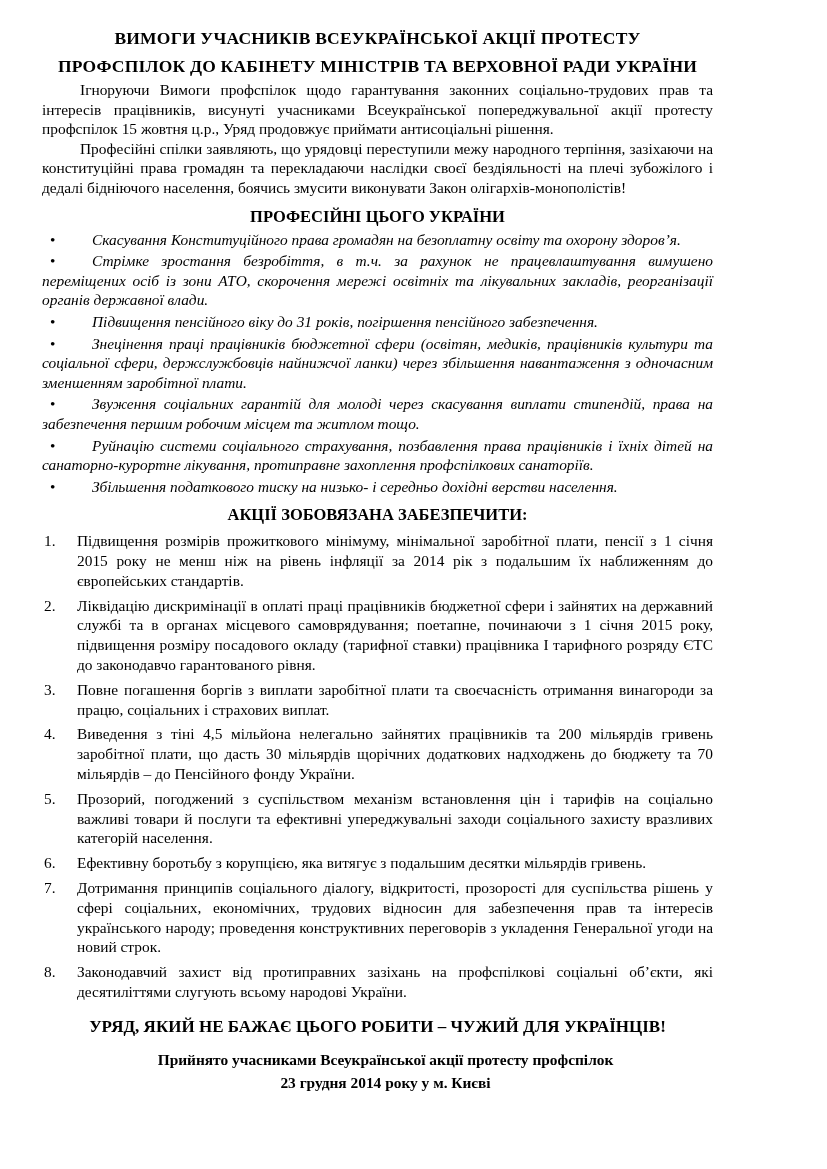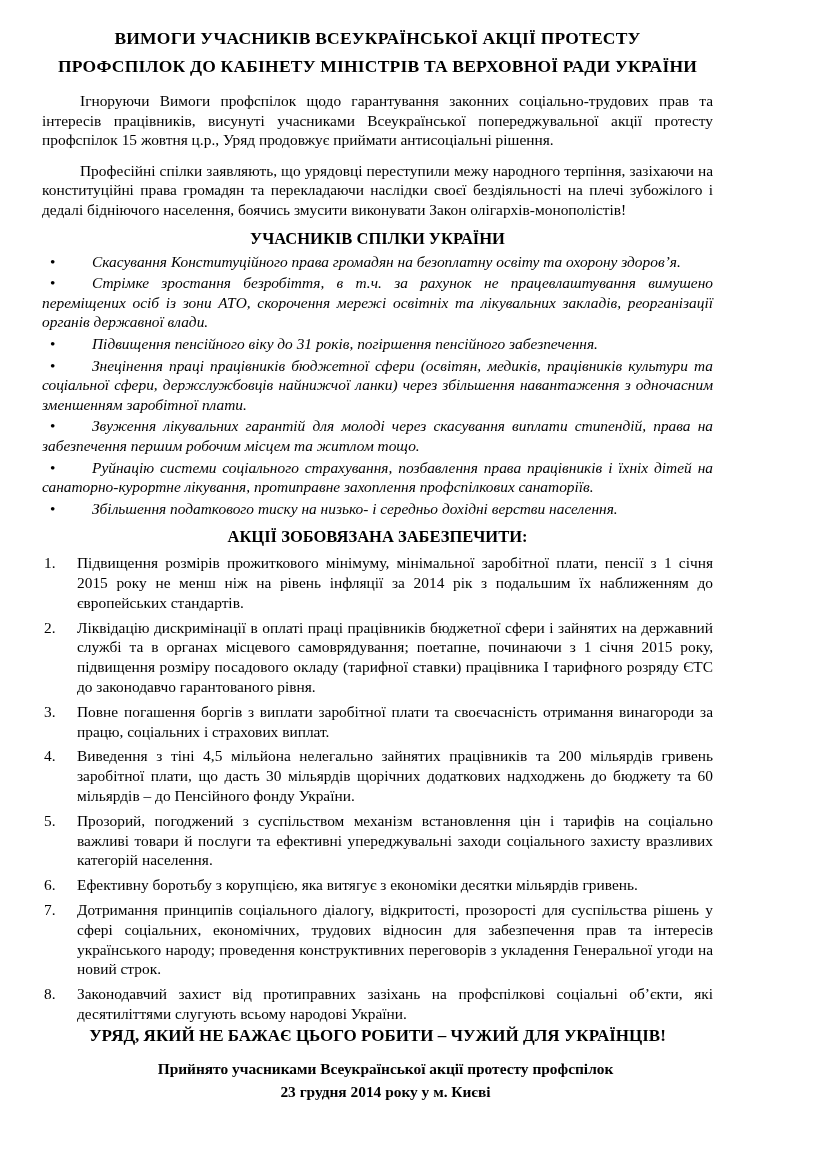--- a/index.html
+++ b/index.html
@@ -18,21 +18,21 @@
   }
   .doc-title {
     text-align: center;
     font-weight: 700;
     font-size: 17.5px;
     line-height: 28px;
     letter-spacing: 0.2px;
   }
   .doc-title .title-line { display: block; }
   .para {
-    margin-top: 11px;
+    margin-top: 0;
     font-size: 15.4px;
     line-height: 19.6px;
     text-align: justify;
     text-indent: 38px;
   }
   .section-heading {
     margin-top: 8px;
     text-align: center;
     font-weight: 700;
     font-size: 16.5px;
@@ -63,20 +63,21 @@
   }
   ol.num-list .num {
     flex: 0 0 35px;
     padding-left: 2px;
   }
   ol.num-list .txt {
     flex: 1 1 auto;
     text-align: justify;
   }
   .slogan {
+    margin-top: 13px;
     text-align: center;
     font-weight: 700;
     font-size: 17px;
     line-height: 24px;
   }
   .signoff {
     margin-top: 9px;
     margin-right: -16px;
     text-align: center;
     font-weight: 700;
@@ -91,28 +92,28 @@
 <div class="page">
 
   <h1 class="doc-title">
     <span class="title-line">ВИМОГИ УЧАСНИКІВ ВСЕУКРАЇНСЬКОЇ АКЦІЇ ПРОТЕСТУ</span>
     <span class="title-line">ПРОФСПІЛОК ДО КАБІНЕТУ МІНІСТРІВ ТА ВЕРХОВНОЇ РАДИ УКРАЇНИ</span>
   </h1>
 
   <p class="para">Ігноруючи Вимоги профспілок щодо гарантування законних соціально-трудових прав та інтересів працівників, висунуті учасниками Всеукраїнської попереджувальної акції протесту профспілок 15 жовтня ц.р., Уряд продовжує приймати антисоціальні рішення.</p>
   <p class="para">Професійні спілки заявляють, що урядовці переступили межу народного терпіння, зазіхаючи на конституційні права громадян та перекладаючи наслідки своєї бездіяльності на плечі зубожілого і дедалі бідніючого населення, боячись змусити виконувати Закон олігархів-монополістів!</p>
 
-  <h2 class="section-heading">УЧАСНИКІВ СПІЛКИ УКРАЇНИ</h2>
+  <h2 class="section-heading">ПРОФЕСІЙНІ ЦЬОГО УКРАЇНИ</h2>
 
   <ul class="bullet-list">
     <li><span class="marker">•</span><span>Скасування Конституційного права громадян на безоплатну освіту та охорону здоров’я.</span></li>
     <li><span class="marker">•</span><span>Стрімке зростання безробіття, в т.ч. за рахунок не працевлаштування вимушено переміщених осіб із зони АТО, скорочення мережі освітніх та лікувальних закладів, реорганізації органів державної влади.</span></li>
     <li><span class="marker">•</span><span>Підвищення пенсійного віку до 31 років,  погіршення пенсійного забезпечення.</span></li>
     <li><span class="marker">•</span><span>Знецінення праці працівників бюджетної сфери (освітян, медиків, працівників культури та соціальної сфери, держслужбовців найнижчої ланки) через збільшення  навантаження з одночасним зменшенням заробітної плати.</span></li>
-    <li><span class="marker">•</span><span>Звуження лікувальних гарантій для молоді через скасування виплати стипендій, права на забезпечення першим робочим місцем та житлом тощо.</span></li>
+    <li><span class="marker">•</span><span>Звуження соціальних гарантій для молоді через скасування виплати стипендій, права на забезпечення першим робочим місцем та житлом тощо.</span></li>
     <li><span class="marker">•</span><span>Руйнацію системи соціального страхування, позбавлення права працівників і їхніх дітей на санаторно-курортне лікування,  протиправне захоплення профспілкових санаторіїв.</span></li>
     <li><span class="marker">•</span><span>Збільшення податкового тиску на низько- і середньо дохідні верстви населення.</span></li>
   </ul>
 
   <h2 class="section-heading">АКЦІЇ ЗОБОВЯЗАНА ЗАБЕЗПЕЧИТИ:</h2>
 
   <ol class="num-list">
     <li>
         <span class="num">1.</span>
         <span class="txt">Підвищення розмірів прожиткового мінімуму, мінімальної заробітної плати, пенсії з  1 січня 2015 року не менш ніж на рівень інфляції за 2014 рік з подальшим їх наближенням до європейських стандартів.</span>
@@ -120,29 +121,29 @@
     <li>
         <span class="num">2.</span>
         <span class="txt">Ліквідацію дискримінації в оплаті праці працівників бюджетної сфери і зайнятих на державний службі та в органах місцевого самоврядування;  поетапне, починаючи з  1 січня 2015 року, підвищення розміру посадового окладу (тарифної ставки) працівника І тарифного розряду ЄТС до законодавчо гарантованого рівня.</span>
       </li>
     <li>
         <span class="num">3.</span>
         <span class="txt">Повне погашення боргів з виплати заробітної плати та своєчасність отримання винагороди за працю, соціальних і страхових виплат.</span>
       </li>
     <li>
         <span class="num">4.</span>
-        <span class="txt">Виведення з тіні 4,5 мільйона нелегально зайнятих працівників та 200 мільярдів гривень заробітної плати, що дасть 30 мільярдів  щорічних додаткових надходжень до бюджету та 60 мільярдів – до Пенсійного фонду України.</span>
+        <span class="txt">Виведення з тіні 4,5 мільйона нелегально зайнятих працівників та 200 мільярдів гривень заробітної плати, що дасть 30 мільярдів  щорічних додаткових надходжень до бюджету та 70 мільярдів – до Пенсійного фонду України.</span>
       </li>
     <li>
         <span class="num">5.</span>
         <span class="txt">Прозорий, погоджений з суспільством механізм встановлення цін і тарифів на соціально важливі товари й послуги та ефективні упереджувальні заходи соціального захисту вразливих категорій населення.</span>
       </li>
     <li>
         <span class="num">6.</span>
-        <span class="txt">Ефективну боротьбу з корупцією, яка витягує з економіки десятки мільярдів гривень.</span>
+        <span class="txt">Ефективну боротьбу з корупцією, яка витягує з подальшим десятки мільярдів гривень.</span>
       </li>
     <li>
         <span class="num">7.</span>
         <span class="txt">Дотримання принципів соціального діалогу, відкритості, прозорості для суспільства рішень у сфері соціальних, економічних, трудових відносин для забезпечення прав та інтересів українського народу; проведення конструктивних переговорів з укладення Генеральної угоди на новий строк.</span>
       </li>
     <li>
         <span class="num">8.</span>
         <span class="txt">Законодавчий захист від протиправних зазіхань на профспілкові соціальні об’єкти, які десятиліттями слугують всьому народові України.</span>
       </li>
   </ol>

